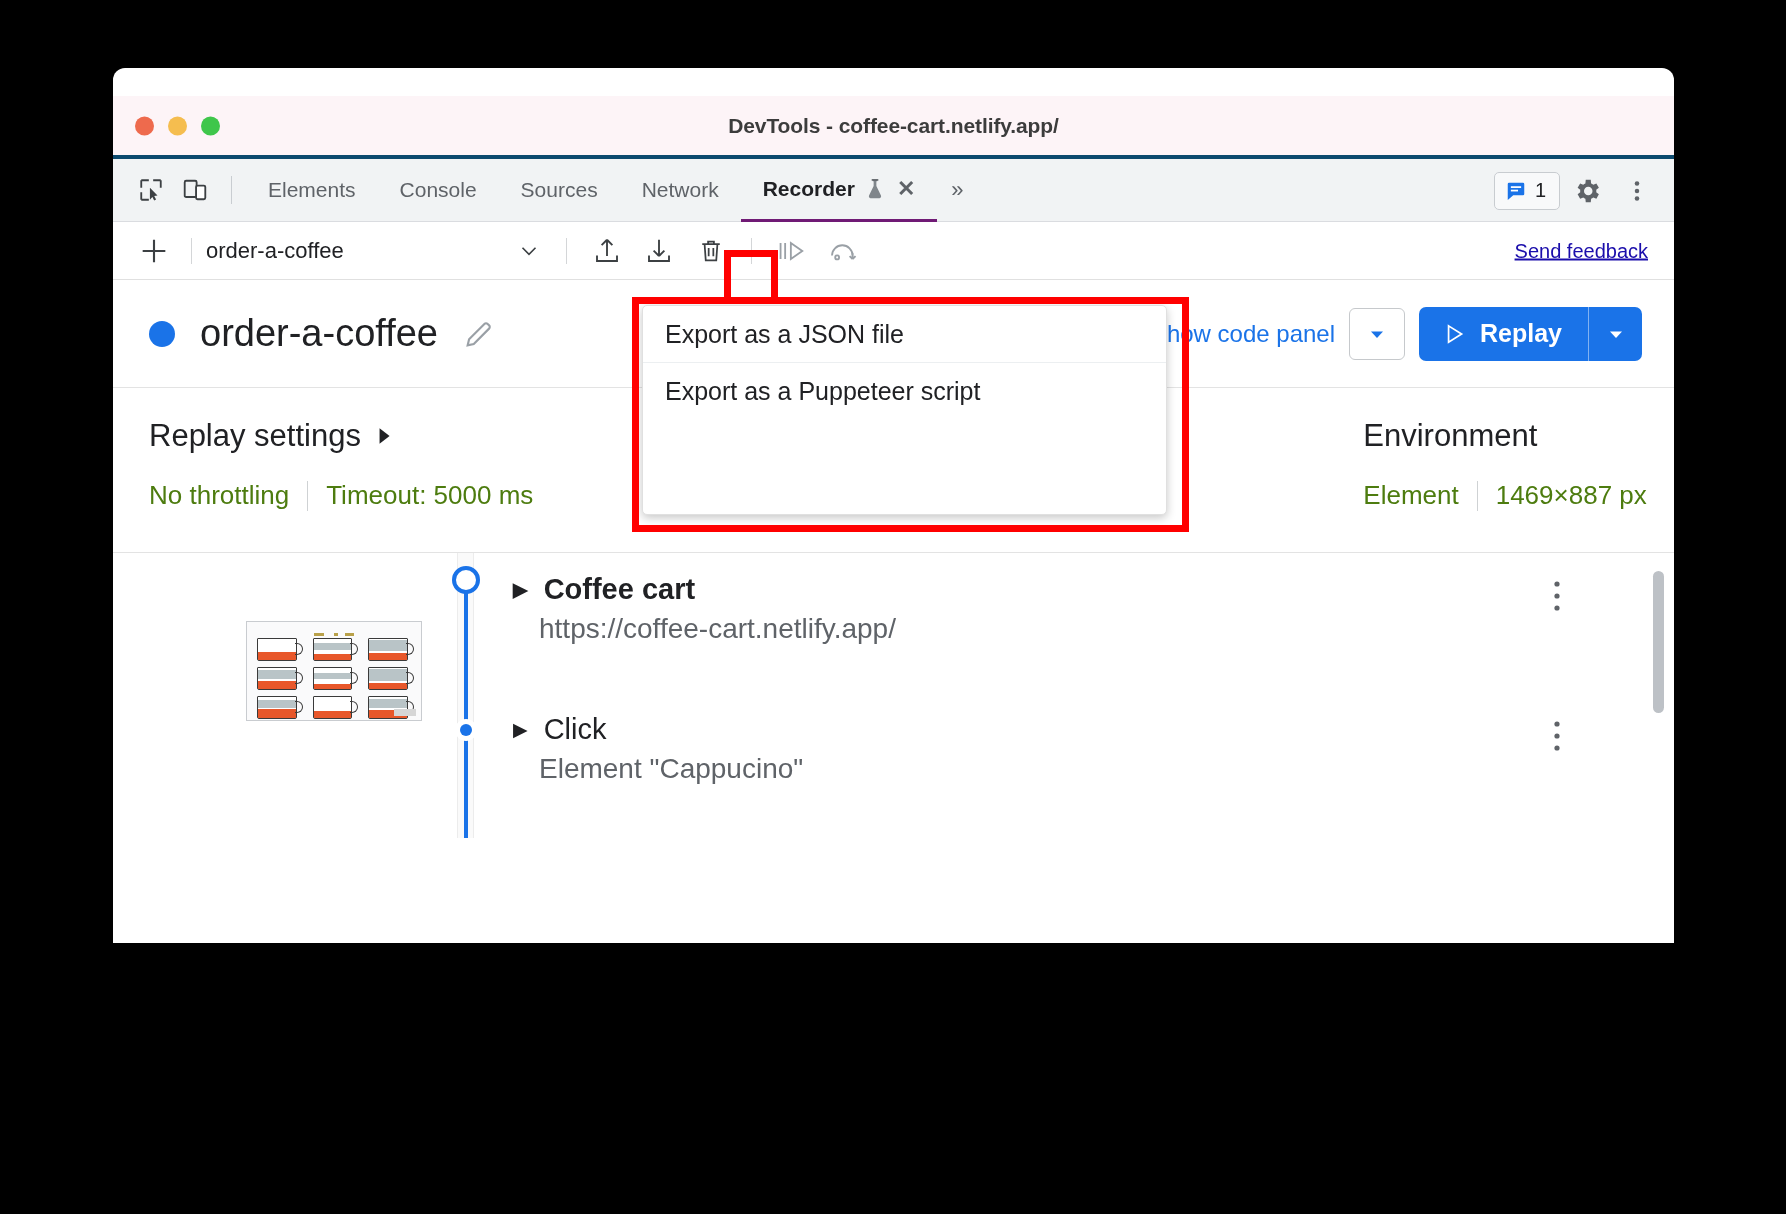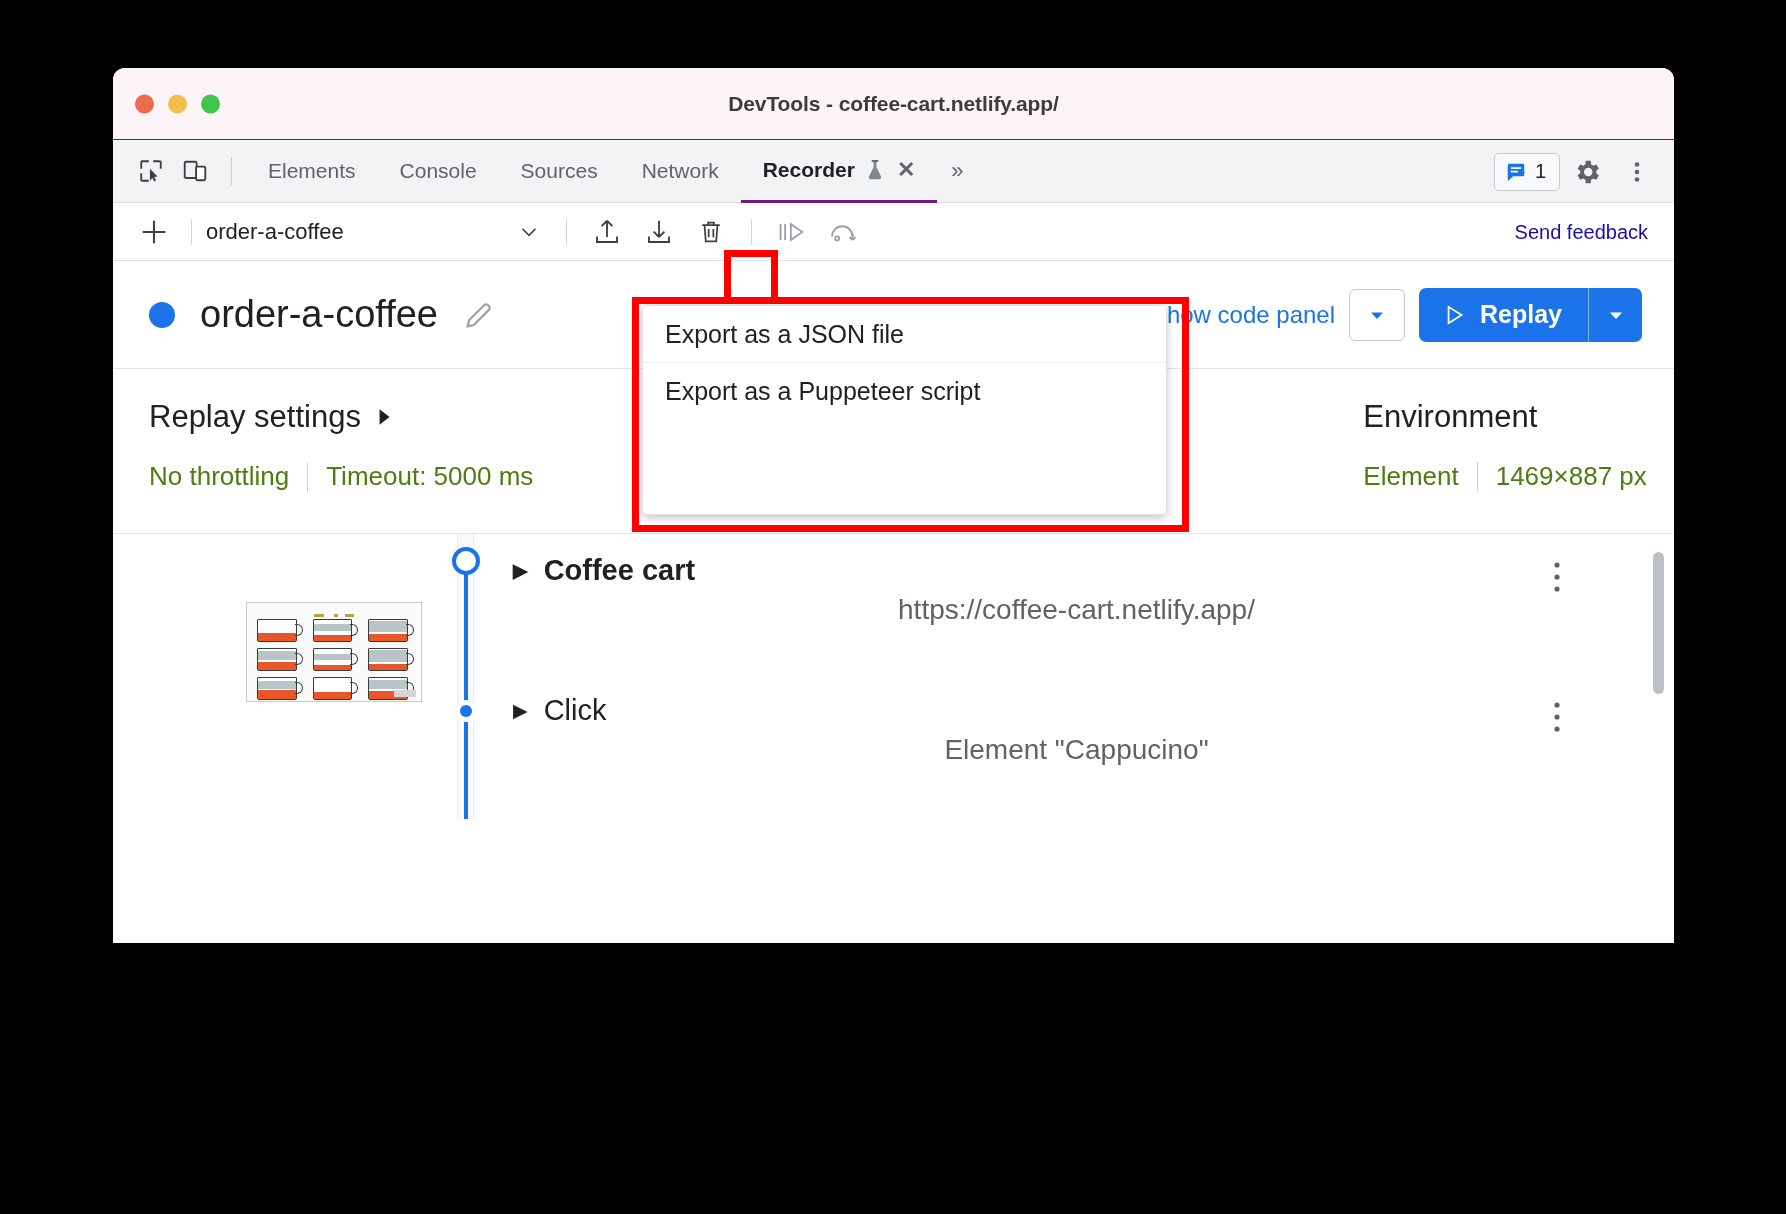--- a/index.html
+++ b/index.html
@@ -18,24 +18,24 @@
     width: 1561px; height: 875px;
     background: #ffffff;
     border-radius: 12px 12px 0 0;
     overflow: hidden;
     box-shadow: 0 0 2px rgba(0,0,0,.35);
   }
 
   
   #titlebar {
     position: relative;
-    height: 72px;
+    height: 63px;
     background: #fdf4f7;
-    border-bottom: 1px solid #0c4a6e;
-    display: flex; align-items: center;
+    border-bottom: 4px solid #0c4a6e;
+    display: flex; align-items: center; margin-top: 28px;
   }
   .traffic { position: absolute; left: 22px; top: 50%; transform: translateY(-50%); display: flex; gap: 14px; }
   .light { width: 19px; height: 19px; border-radius: 50%; }
   .light.red    { background: #ee6a4d; }
   .light.yellow { background: #f5bd4f; }
   .light.green  { background: #3fc64b; }
   #window-title {
     width: 100%;
     text-align: center;
     font-size: 21px;
@@ -109,21 +109,21 @@
   .vsep { width: 1px; height: 26px; background: #d4d6d8; margin: 0 14px; }
   #rec-name {
     font-size: 22px; color: #202124; white-space: nowrap;
   }
   #rec-name-wrap {
     display: flex; align-items: center; gap: 10px;
     min-width: 300px;
   }
   #send-feedback {
     position: absolute; right: 26px; top: 50%; transform: translateY(-50%);
-    font-size: 20px; color: #1a0dab; 
+    font-size: 20px; color: #1a0dab; text-decoration: underline;
     white-space: nowrap;
   }
 
   
   #rec-header {
     position: relative;
     height: 108px;
     border-bottom: 1px solid #e3e3e3;
     display: flex; align-items: center;
     padding: 0 36px 0 36px;
@@ -260,21 +260,21 @@
     left: 400px; right: 60px;
   }
   .step-head {
     display: flex; align-items: center; gap: 16px;
     font-size: 29px; color: #202124;
   }
   .step-head.bold { font-weight: bold; }
   .caret { color: #202124; font-size: 19px; line-height: 1; }
   .step-sub {
     margin-top: 7px; margin-left: 26px;
-    font-size: 28px; color: #5f6368; text-align: center;
+    font-size: 28px; color: #5f6368;
   }
   .kebab {
     position: absolute; right: 52px;
     color: #5f6368; font-size: 30px; letter-spacing: 0; line-height: 10px;
     text-align: center;
   }
   #scrollbar {
     position: absolute; right: 10px; top: 18px;
     width: 11px; height: 142px;
     background: #bdc1c6; border-radius: 6px;

